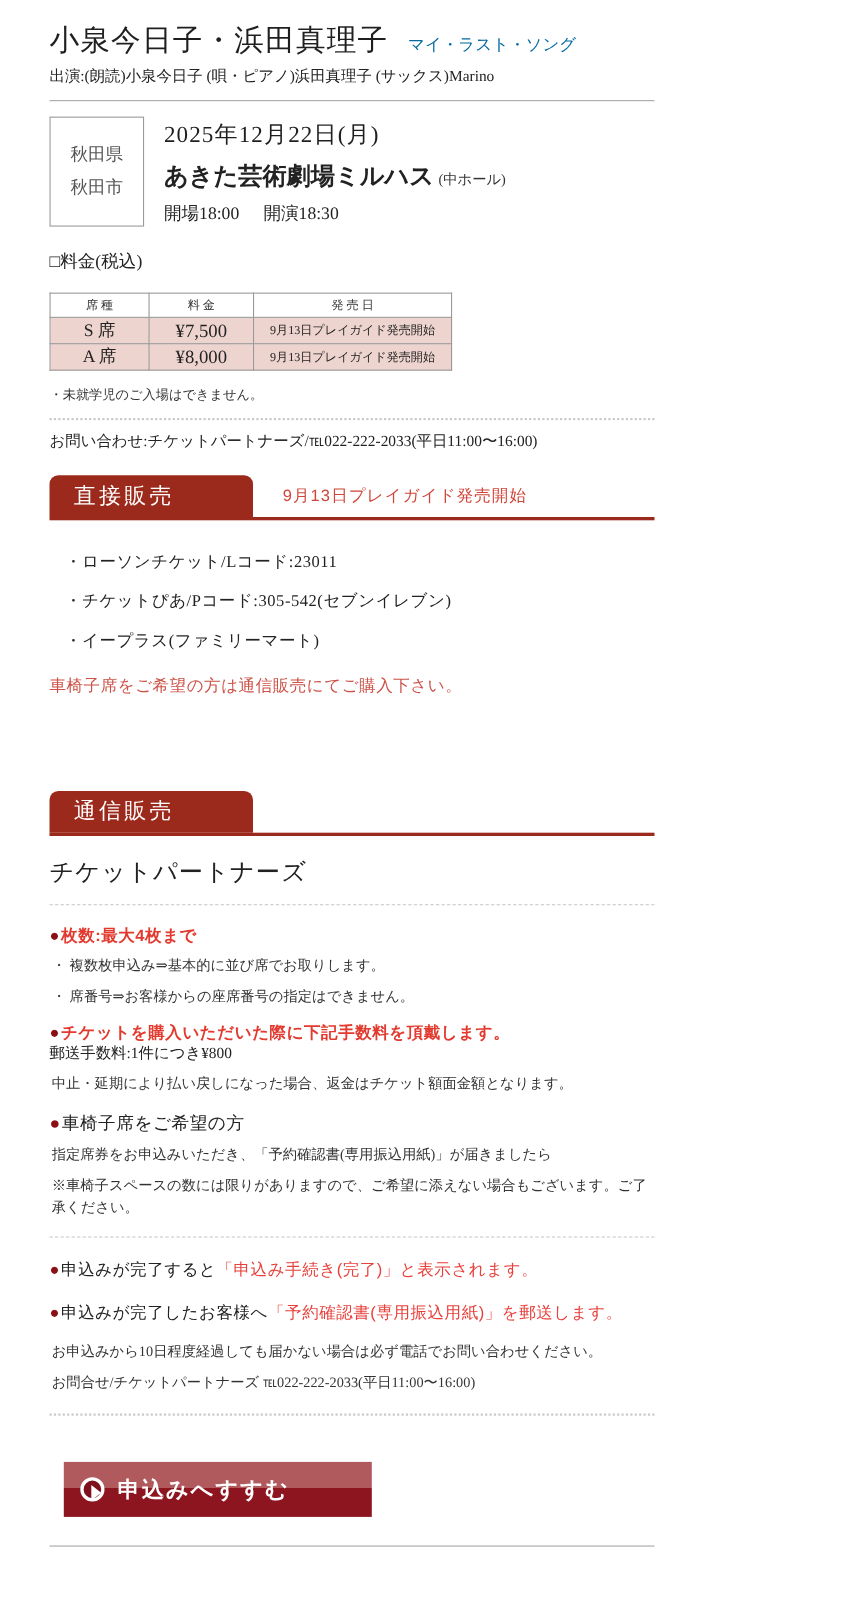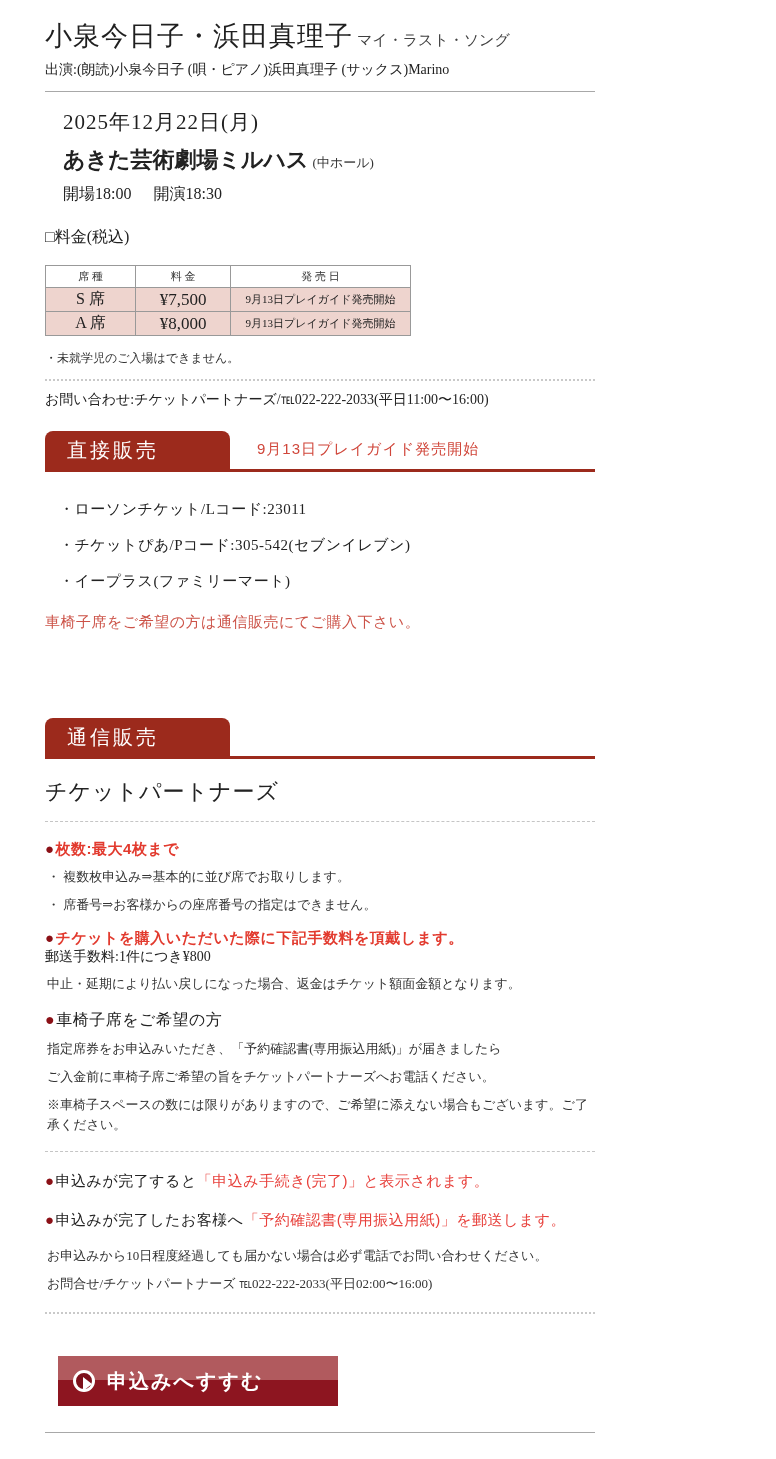--- a/index.html
+++ b/index.html
@@ -6,21 +6,21 @@
   html,body { background:#fff; }
   body {
     width:776px; height:1459px; position:relative; overflow:hidden;
     font-family:"Liberation Serif","DejaVu Serif",serif; color:#222;
   }
   .content { position:absolute; left:45px; top:0; width:550px; }
 
   
   .title-row { padding-top:18px; }
   .title { font-size:27px; letter-spacing:1px; color:#1f1f1f; }
-  .subtitle { font-size:15px; color:#404040; }
+  .subtitle { font-size:15px; margin-left:14px; color:#0369a1; }
   .cast { margin-top:7px; font-size:14px; color:#222; }
   hr.solid { border:none; border-top:1px solid #a8a8a8; margin-top:12px; }
 
   
   .event-row { margin-top:14px; display:flex; align-items:flex-start; }
   .region-box {
     width:86px; height:100px; border:1px solid #9a9a9a; flex:0 0 auto;
     display:flex; flex-direction:column; justify-content:center; align-items:center;
     font-family:"Liberation Sans","DejaVu Sans",sans-serif;
     font-size:16px; color:#555; line-height:1.9;
@@ -128,20 +128,24 @@
 <div class="content">
 
   <div class="title-row">
     <span class="title">小泉今日子・浜田真理子</span>
     <span class="subtitle">マイ・ラスト・ソング</span>
   </div>
   <div class="cast">出演:(朗読)小泉今日子 (唄・ピアノ)浜田真理子 (サックス)Marino</div>
   <hr class="solid">
 
   <div class="event-row">
+    <div class="region-box">
+      <span>秋田県</span>
+      <span>秋田市</span>
+    </div>
     <div class="event-info">
       <div class="event-date">2025年12月22日(月)</div>
       <div class="venue-line">
         <span class="venue-name">あきた芸術劇場ミルハス</span>
         <span class="venue-note">(中ホール)</span>
       </div>
       <div class="times">
         <span>開場18:00</span>
         <span class="t2">開演18:30</span>
       </div>
@@ -193,30 +197,29 @@
   <div class="bullet-head red mt18">枚数:最大4枚まで</div>
   <div class="sub-note">・ 複数枚申込み⇒基本的に並び席でお取りします。</div>
   <div class="sub-note">・ 席番号⇒お客様からの座席番号の指定はできません。</div>
 
   <div class="bullet-head red mt14">チケットを購入いただいた際に下記手数料を頂戴します。</div>
   <div class="postage">郵送手数料:1件につき¥800</div>
   <div class="sub-note">中止・延期により払い戻しになった場合、返金はチケット額面金額となります。</div>
 
   <div class="bullet-head black mt16">車椅子席をご希望の方</div>
   <div class="sub-note">指定席券をお申込みいただき、「予約確認書(専用振込用紙)」が届きましたら</div>
-  <div class="sub-note">ご入金前に車椅子席ご希望の旨をチケットパートナーズへお電話ください。</div>
   <div class="sub-note">※車椅子スペースの数には限りがありますので、ご希望に添えない場合もございます。ご了承ください。</div>
 
   <hr class="dashed mt16">
 
   <div class="completion-line"><span>申込みが完了すると</span><span class="red-part">「申込み手続き(完了)」と表示されます。</span></div>
   <div class="completion-line"><span>申込みが完了したお客様へ</span><span class="red-part">「予約確認書(専用振込用紙)」を郵送します。</span></div>
 
   <div class="sub-note mt16">お申込みから10日程度経過しても届かない場合は必ず電話でお問い合わせください。</div>
-  <div class="sub-note">お問合せ/チケットパートナーズ ℡022-222-2033(平日02:00〜16:00)</div>
+  <div class="sub-note">お問合せ/チケットパートナーズ ℡022-222-2033(平日11:00〜16:00)</div>
 
   <hr class="dotted mt18">
 
   <button class="apply-btn">
     <span class="play-icon"></span>
     <span>申込みへすすむ</span>
   </button>
 
   <hr class="bottom">
 

